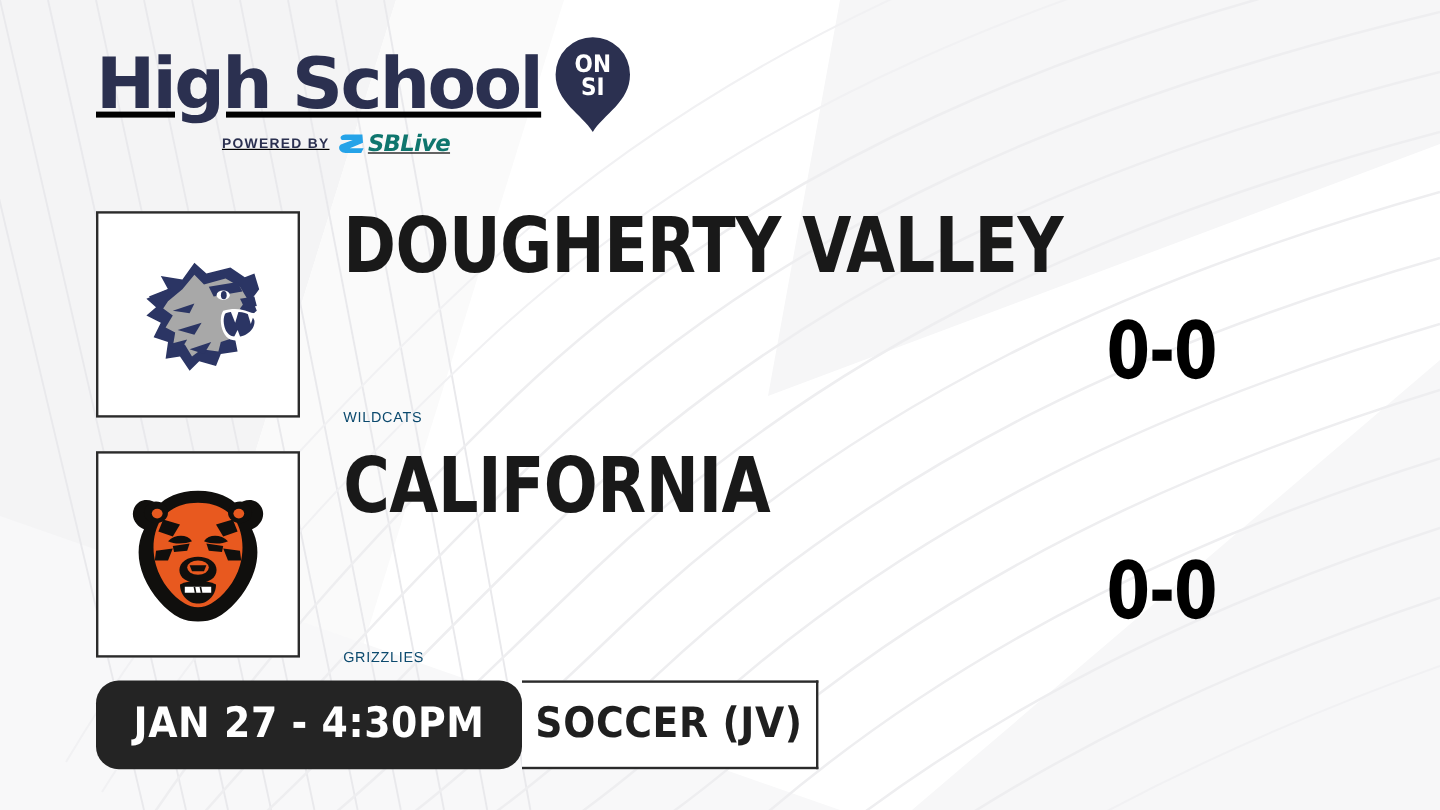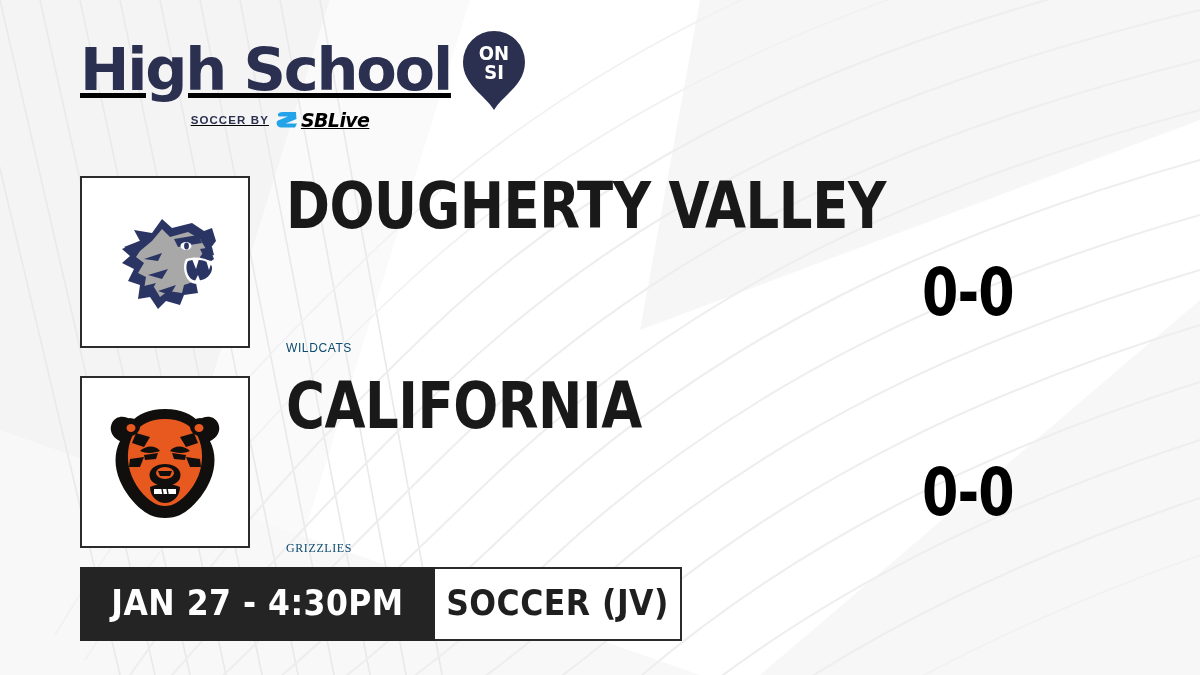--- a/index.html
+++ b/index.html
@@ -79,21 +79,21 @@
     display: flex;
     align-items: center;
     gap: 3px;
   }
   .sblive-text {
     font-family: "DejaVu Sans", sans-serif;
     font-weight: bold;
     font-style: italic;
     font-size: 19px;
     letter-spacing: -0.6px;
-    color: #000000;
+    color: #0f766e;
     line-height: 19px;
     white-space: nowrap;
   }
 
   
   .logo-box {
     position: absolute;
     width: 170px;
     height: 172px;
     background: #ffffff;
@@ -127,21 +127,21 @@
     position: absolute;
     font-family: "Liberation Sans", sans-serif;
     font-weight: normal;
     font-size: 12px;
     line-height: 20px;
     letter-spacing: 0.6px;
     color: #0c4a6e;
     white-space: nowrap;
   }
   .mascot.mascot-a { left: 286px; top: 338px; }
-  .mascot.mascot-b { left: 286px; top: 538px; font-family: Liberation Serif, serif; }
+  .mascot.mascot-b { left: 286px; top: 538px; }
 
   
   .score {
     position: absolute;
     font-family: "DejaVu Sans Condensed", "DejaVu Sans", sans-serif;
     font-weight: bold;
     font-size: 66px;
     line-height: 66px;
     letter-spacing: -1px;
     color: #000000;
@@ -171,20 +171,21 @@
     font-size: 35px;
     line-height: 35px;
     letter-spacing: 0.5px;
     white-space: nowrap;
   }
   .infobar-datetime {
     width: 355px;
     background: #242424;
     color: #ffffff;
     padding-bottom: 2px;
+    border-radius: 19px;
   }
   .infobar-sport {
     width: 247px;
     background: #ffffff;
     color: #1f1f1f;
     border: 2px solid #2b2b2b;
     border-left: none;
     padding-bottom: 2px;
   }
 </style>
@@ -242,21 +243,21 @@
       <div class="brand-wordmark">High School</div>
       <div class="brand-pin">
         <svg class="pin-svg" width="66" height="82" viewBox="0 0 66 82" xmlns="http://www.w3.org/2000/svg">
           <path d="M33 81 C 24 66 2 56 2 33 A 31 31 0 1 1 64 33 C 64 56 42 66 33 81 Z" fill="#2b3050"></path>
           <text x="33" y="31" text-anchor="middle" font-family="DejaVu Sans Condensed, DejaVu Sans, sans-serif" font-size="20" font-weight="bold" fill="#ffffff">ON</text>
           <text x="33" y="50" text-anchor="middle" font-family="DejaVu Sans Condensed, DejaVu Sans, sans-serif" font-size="20" font-weight="bold" fill="#ffffff">SI</text>
         </svg>
       </div>
     </div>
     <div class="powered">
-      <span class="powered-label">SOCCER BY</span>
+      <span class="powered-label">POWERED BY</span>
       <span class="sblive-lockup">
         <svg width="22" height="20" viewBox="0 0 22 20" xmlns="http://www.w3.org/2000/svg">
           <path d="M20 2 L7 2 C 2 2 0.5 5 3 6.6 L12 6.6 L2 10.5 C -1 12.6 1 17.5 6 17.5 L19 17.5 L21 13.5 L9.5 13.5 L20.5 9 Z" fill="#25a3e8"></path>
         </svg>
         <span class="sblive-text">SBLive</span>
       </span>
     </div>
   </div>
 
   <div class="logo-box team-a">

